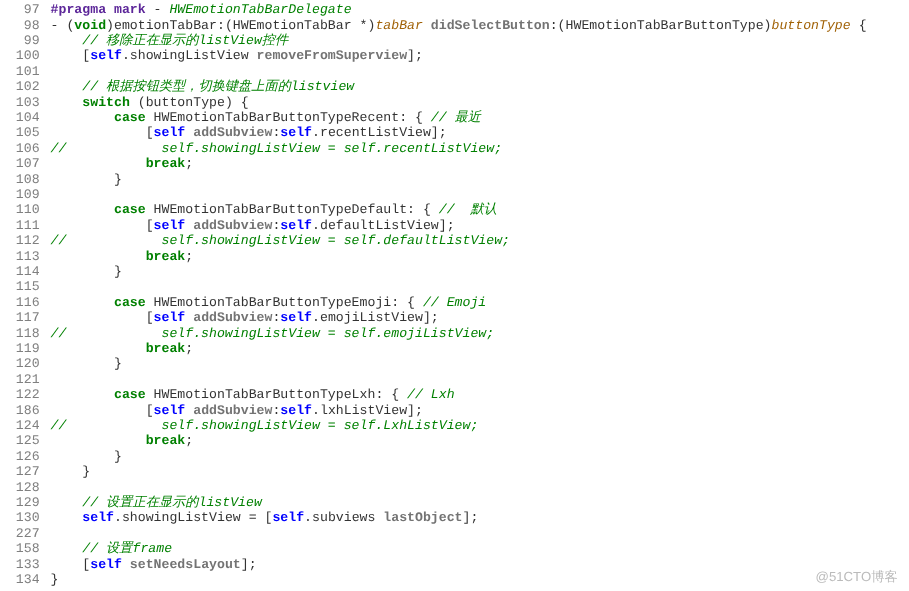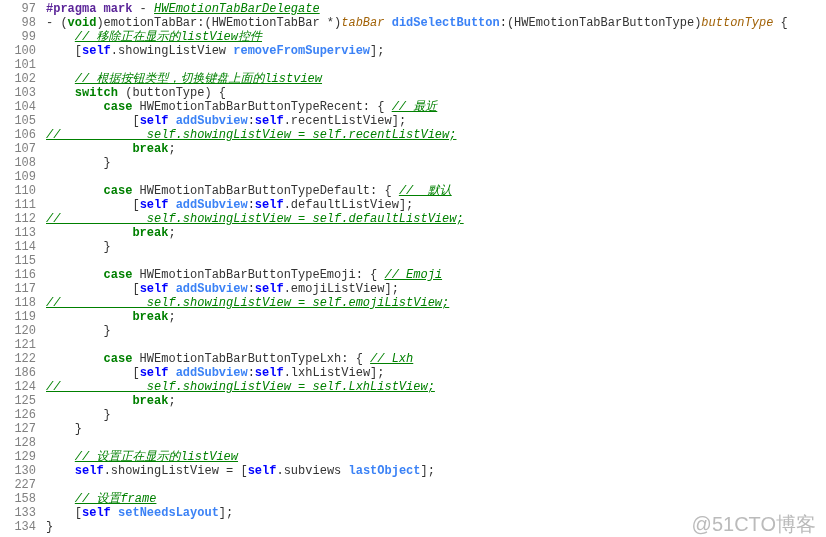--- a/index.html
+++ b/index.html
@@ -23,31 +23,31 @@
   }
   .gutter div { height:14px; }
   .code {
     padding: 2px 0 2px 6px;
     white-space: pre;
   }
   .code div { height:14px; }
   .kw-preproc { color:#5c2699; font-weight:bold; } 
   .kw-void { color:#008000; font-weight:bold; }
   .kw-self { color:#0000ff; font-weight:bold; }
-  .kw-msg { color:#3b82f6; font-weight:bold;margin-top:26px; }
-  .comment { color:#008000; font-style:italic;text-decoration:underline; }
+  .kw-msg { color:#737373; font-weight:bold;margin-top:26px; }
+  .comment { color:#008000; font-style:italic; }
   .type { color:#a16207; font-style:italic; }
   .plain { color:#333; }
   .watermark {
     position:absolute;
     right:10px;
     bottom:6px;
     color:#bbb;
     font-family: sans-serif;
-    font-size:20px;
+    font-size:12px;
   }
 </style>
 </head>
 <body>
 
 <div class="container">
   <div class="gutter" id="gutter">
       <div>97</div>
       <div>98</div>
       <div>99</div>

